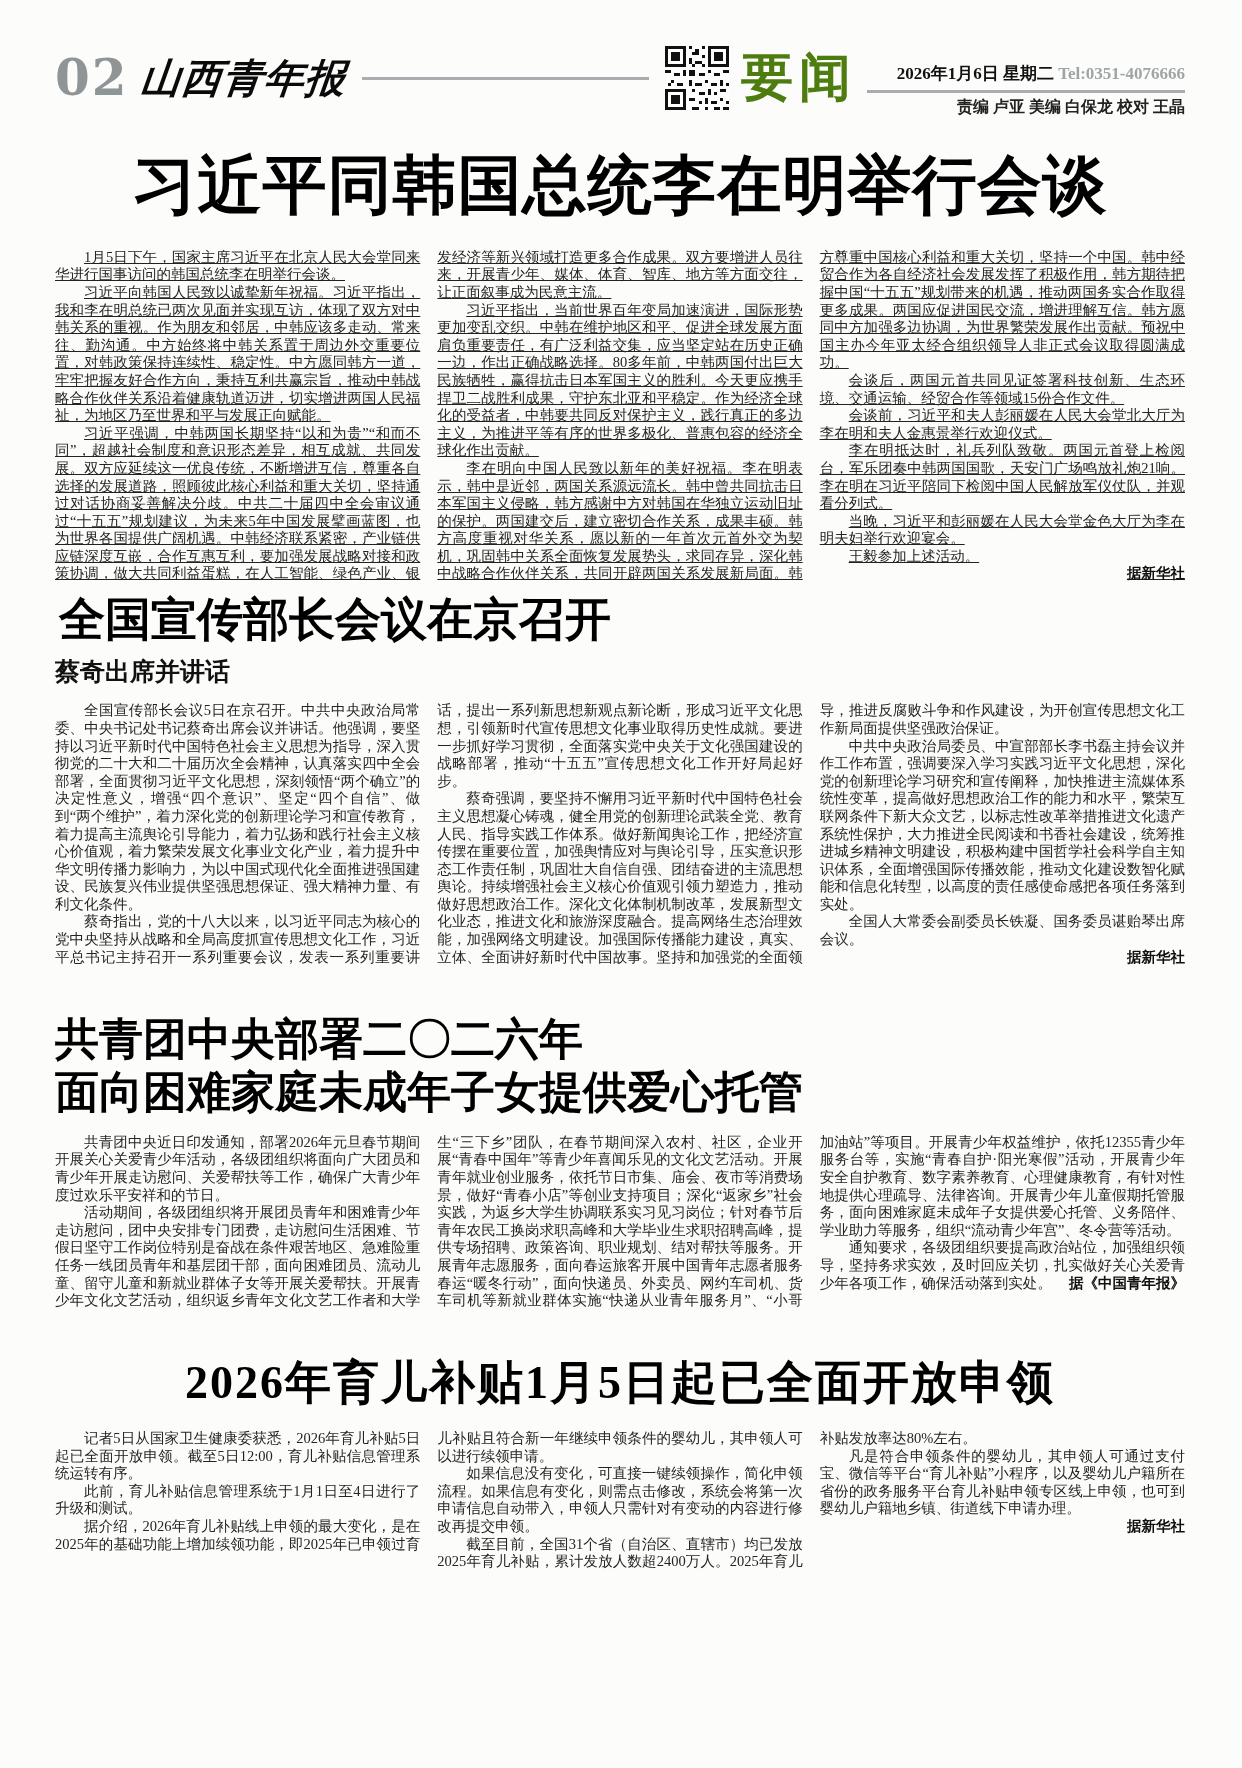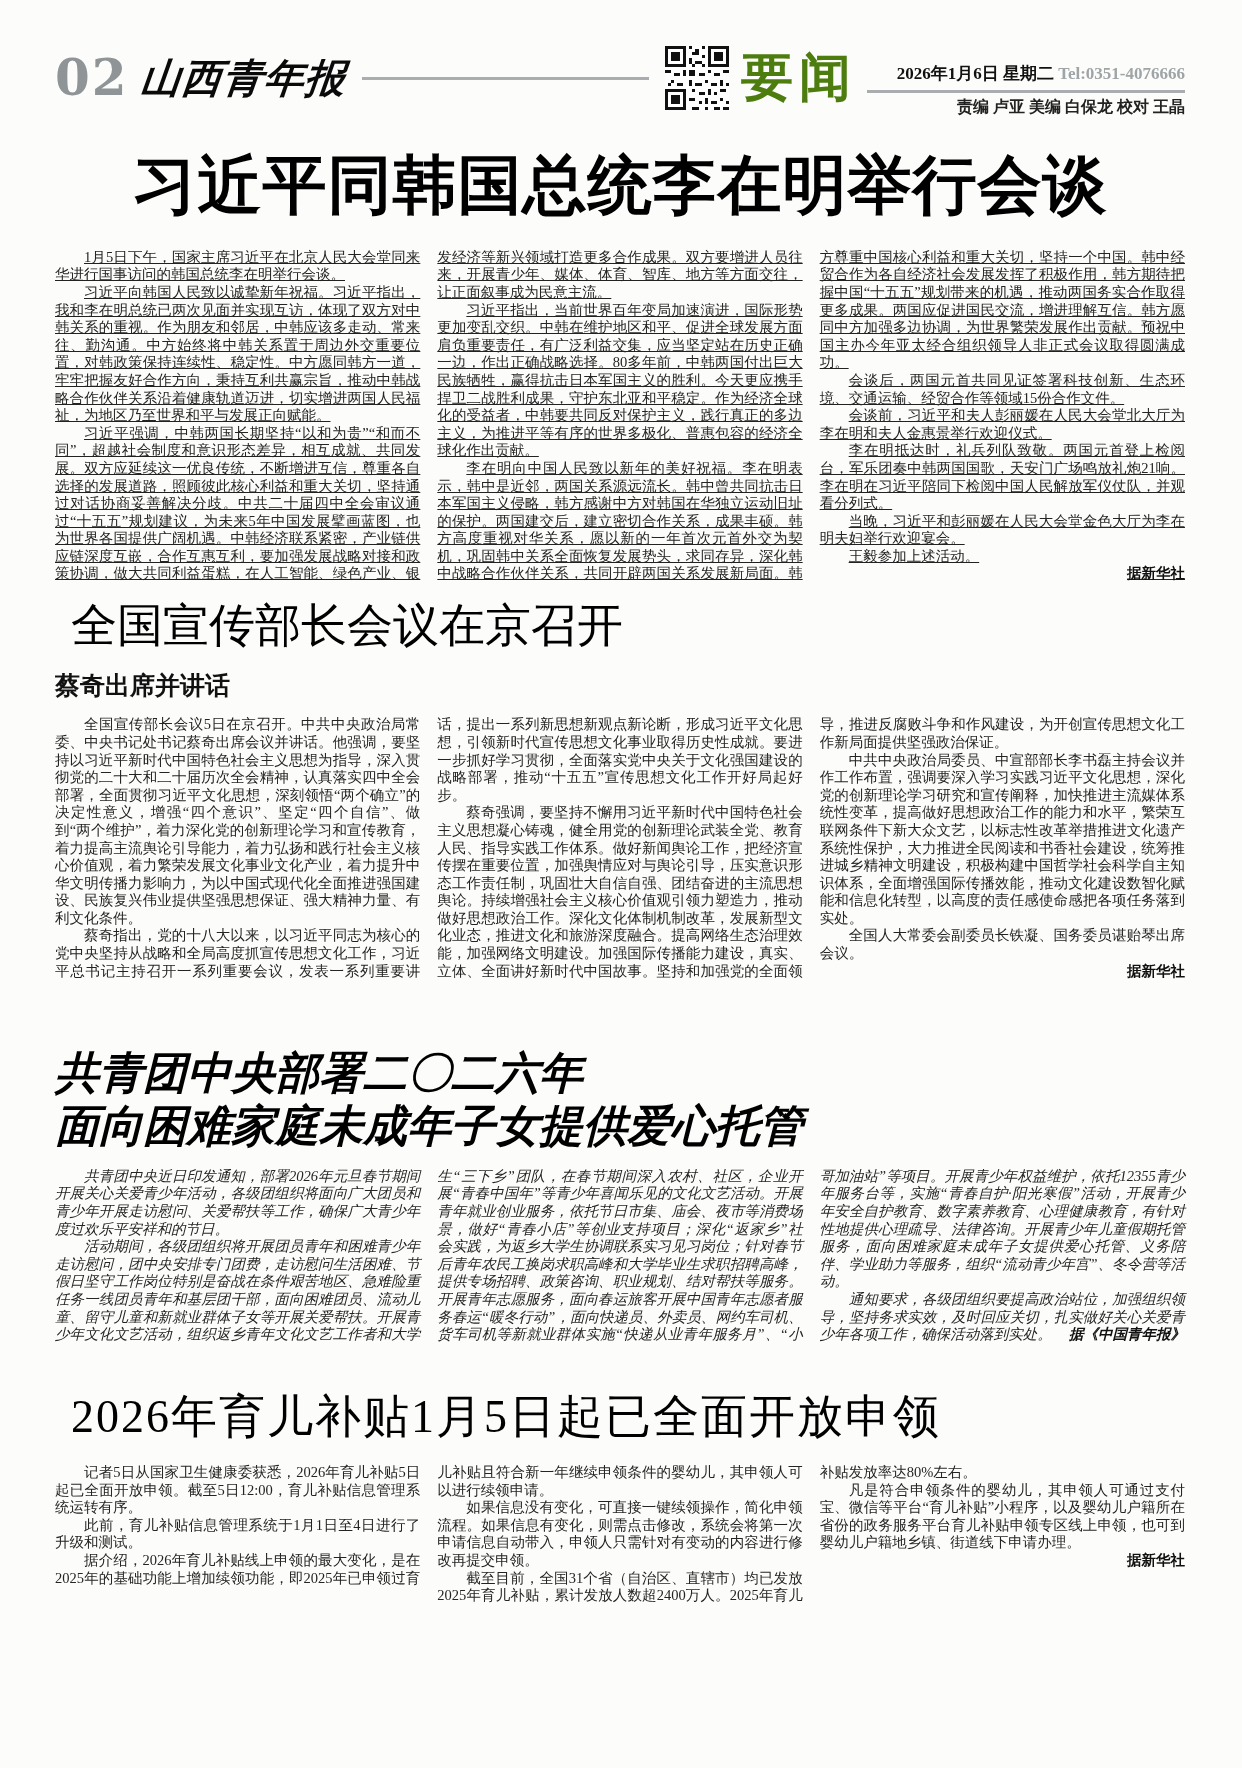--- a/index.html
+++ b/index.html
@@ -23,36 +23,36 @@
                    letter-spacing:6px; margin:0 4px 0 12px; white-space:nowrap; }
   .right-block { width:318px; margin-left:6px; flex:0 0 auto;margin-top:24px; }
   .date-line { text-align:right; font-size:17px; font-weight:bold; color:#111;
                white-space:nowrap; }
   .tel { color:#9fa4a7; }
   .right-rule { margin:5px 0 4px 0; }
   .editors { text-align:right; font-size:16px; font-weight:bold; color:#222; }
   
   .head-xl { font-size:64px; font-weight:900; color:#000; text-align:center;
              margin:30px 0 0 0; line-height:1.2; letter-spacing:1px; }
-  .head-l  { font-size:46px; font-weight:400; color:#000; margin:16px; line-height:1.18; }
+  .head-l  { font-size:46px; font-weight:700; color:#000; margin:4px; line-height:1.18; }
   .head-l3 { font-size:44px; font-weight:900; color:#000; margin:0; line-height:1.2; }
   .subhead { font-size:25px; font-weight:bold; color:#111; margin:8px 0 0 0; }
   .cols { column-count:3; column-gap:17px; text-align:justify; }
   .cols-a1 { margin-top:24px;text-decoration:underline; }
   .cols-a2 { margin-top:14px; }
   .cols-a3 { margin-top:14px; }
   .cols-a4 { margin-top:20px; }
   .para { margin:0; text-indent:2em; font-size:14.5px; line-height:17.6px; color:#242424; }
   .byline { margin:0; text-align:right; font-weight:bold; font-size:14.5px;
             line-height:17.6px; color:#111; }
   .byline.inline { margin-top:-17.6px; }
   .a2 { margin-top:10px; }
-  .a3 { margin-top:68px;font-style:italic; }
+  .a3 { margin-top:48px; }
   .a4 { margin-top:46px; }
-  .a4 .head-l { letter-spacing:2px; }
+  .a4 .head-l { letter-spacing:2px;text-align:center; }
 </style>
 </head>
 <body>
 
 <div class="page">
 
   <header class="masthead-row">
     <div class="page-num">02</div>
     <div class="paper-name">山西青年报</div>
     <div class="hrule left-rule"></div>

